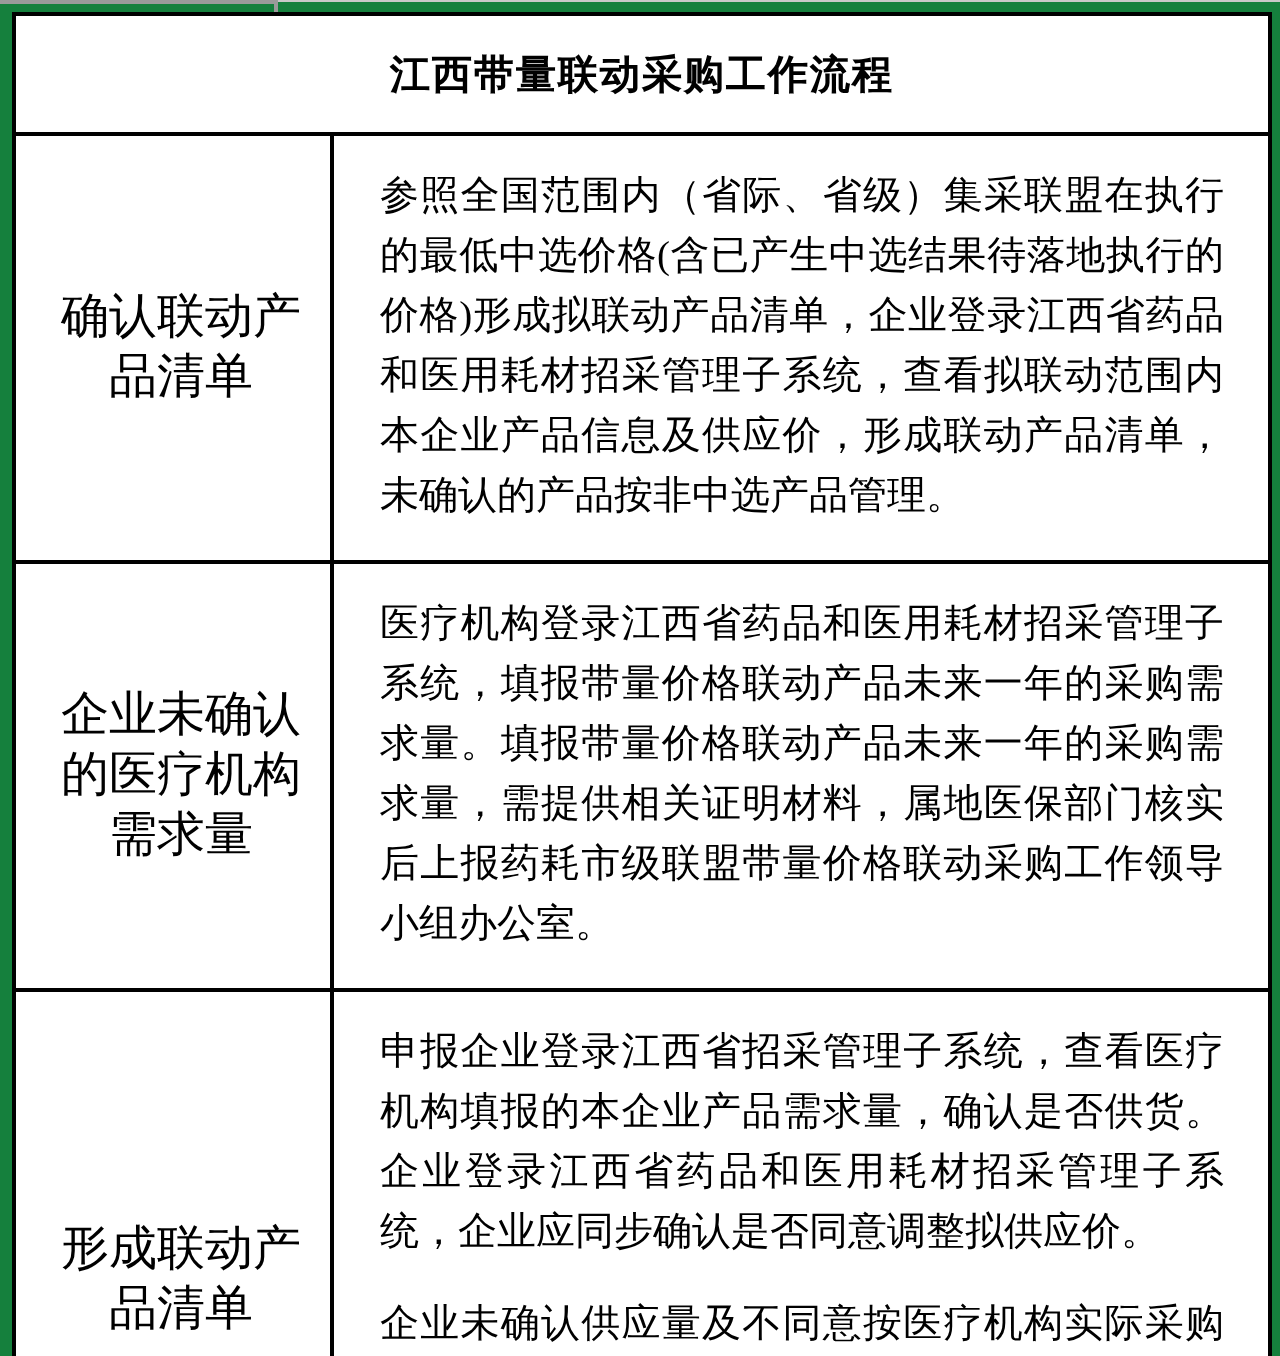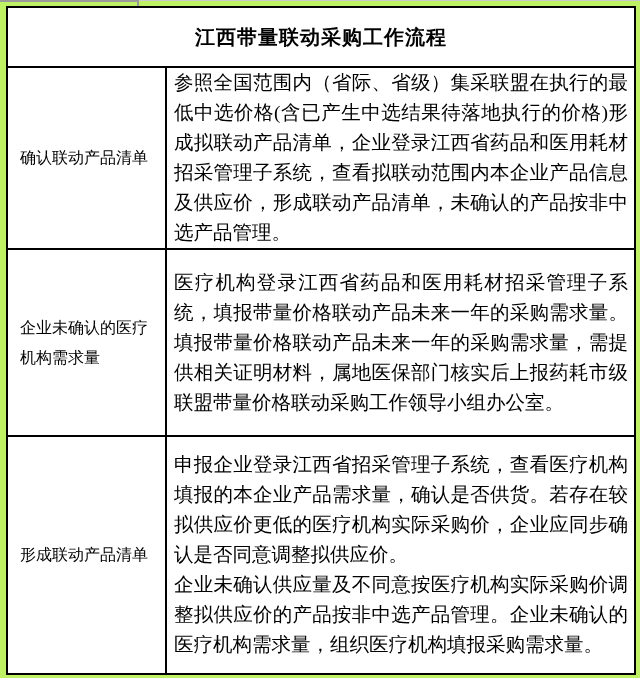--- a/index.html
+++ b/index.html
@@ -3,21 +3,21 @@
 <meta charset="utf-8">
 <style>
   * { margin: 0; padding: 0; box-sizing: border-box; }
   html, body {
     width: 640px; height: 678px;
     background: #ffffff;
     overflow: hidden;
     font-family: "Liberation Serif", "DejaVu Serif", serif;
     color: #000000;
   }
-  .page { position: relative; width: 640px; height: 678px; background: #bef264; }
+  .page { position: relative; width: 640px; height: 678px; background: #15803d; }
 
   
   .remnant-seg-left  { position: absolute; left: 0;   top: 0; width: 138px; height: 2px; background: #9a9a9a; }
   .remnant-tick      { position: absolute; left: 137px; top: 0; width: 2px;  height: 6px; background: #9a9a9a; }
   .remnant-seg-right { position: absolute; left: 139px; top: 0; width: 501px; height: 1px; background: #c9c9c9; }
 
   table.flow-table {
     position: absolute;
     left: 6px; top: 6px;
     width: 628px; height: 667px;
@@ -34,32 +34,32 @@
 
   tr.title-row td {
     height: 60px;
     text-align: center;
     font-weight: bold;
     font-size: 20px;
     letter-spacing: 1px;
   }
   td.label-cell {
     padding: 0 4px 0 12px;
-    font-size: 16px;
+    font-size: 24px;
     line-height: 30px;
-    text-align: left;
+    text-align: center;
   }
   td.content-cell {
     padding: 0 6px 0 7px;
     font-size: 19.5px;
     line-height: 30px;
     text-align: justify;
     text-justify: inter-ideograph;
   }
-  td.content-cell p { margin: 0; }
+  td.content-cell p { margin: 16px; }
   tr.row-1 { height: 182px; }
   tr.row-2 { height: 187px; }
   tr.row-3 { height: 238px; }
 </style>
 </head>
 <body>
 
 <div class="page">
 
   <div class="remnant-seg-left"></div>
@@ -86,20 +86,20 @@
       <tr class="row-2">
         <td class="label-cell">企业未确认的医疗机构需求量</td>
         <td class="content-cell">
           <p>医疗机构登录江西省药品和医用耗材招采管理子系统，填报带量价格联动产品未来一年的采购需求量。填报带量价格联动产品未来一年的采购需求量，需提供相关证明材料，属地医保部门核实后上报药耗市级联盟带量价格联动采购工作领导小组办公室。</p>
         </td>
       </tr>
 
       <tr class="row-3">
         <td class="label-cell">形成联动产品清单</td>
         <td class="content-cell">
-          <p>申报企业登录江西省招采管理子系统，查看医疗机构填报的本企业产品需求量，确认是否供货。若存在较拟供应价更低的医疗机构实际采购价，企业应同步确认是否同意调整拟供应价。</p>
+          <p>申报企业登录江西省招采管理子系统，查看医疗机构填报的本企业产品需求量，确认是否供货。企业登录江西省药品和医用耗材招采管理子系统，企业应同步确认是否同意调整拟供应价。</p>
           <p>企业未确认供应量及不同意按医疗机构实际采购价调整拟供应价的产品按非中选产品管理。企业未确认的医疗机构需求量，组织医疗机构填报采购需求量。</p>
         </td>
       </tr>
     </tbody>
   </table>
 
 </div>
 
 </body></html>

